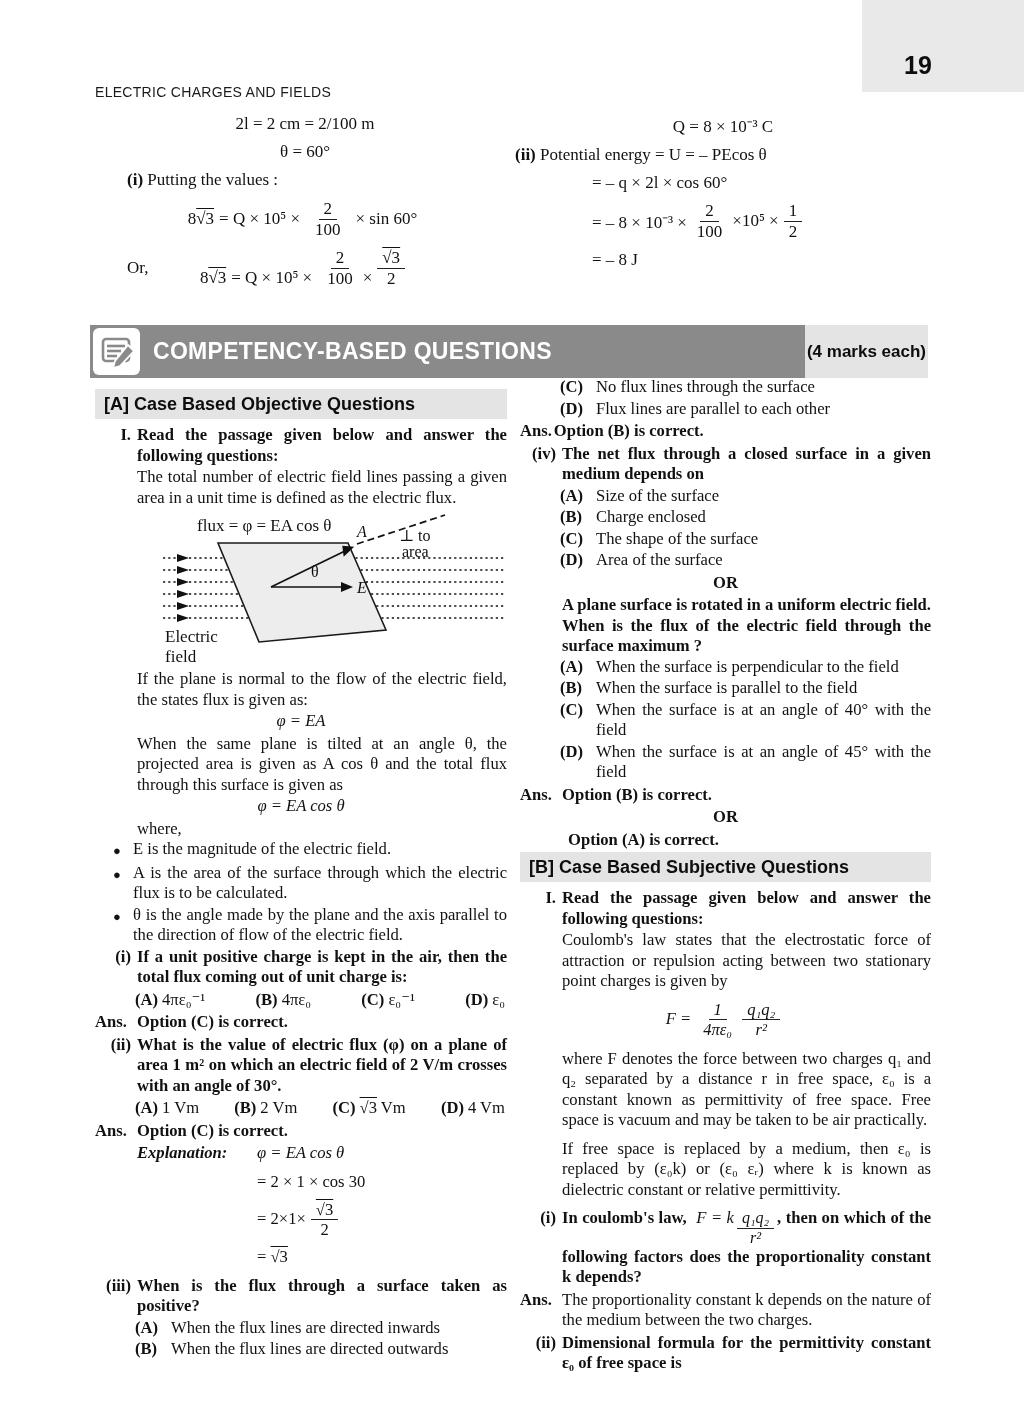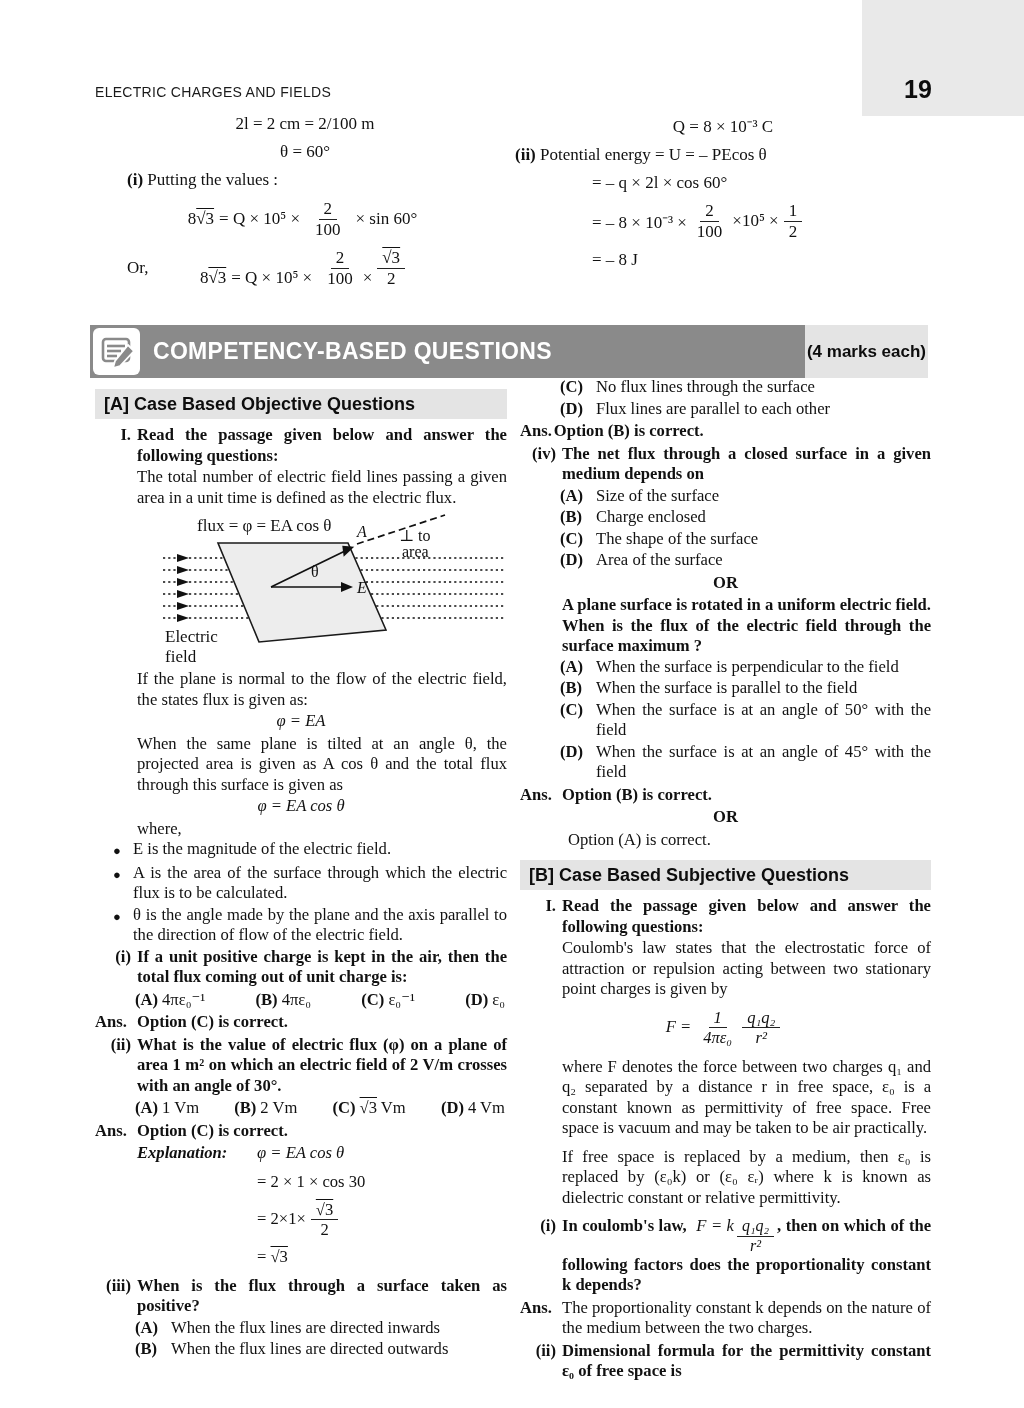--- a/index.html
+++ b/index.html
@@ -2,21 +2,21 @@
 <html><head>
 <meta charset="utf-8">
 <style>
   html,body{margin:0;padding:0;background:#fff;}
   .sheet{position:relative;width:1024px;height:1408px;background:#ffffff;overflow:hidden;
          font-family:"Liberation Serif","DejaVu Serif",serif;color:#111;}
   .b{font-weight:700;}
   .ital{font-style:italic;}
   .sq{text-decoration:overline;text-decoration-thickness:1px;}
   
-  .corner{position:absolute;top:0;right:0;width:162px;height:116px;background:#e9e9e9;}
+  .corner{position:absolute;top:0;right:0;width:162px;height:92px;background:#e9e9e9;}
   .pagenum{position:absolute;left:42px;bottom:12px;font-family:"Liberation Sans","DejaVu Sans",sans-serif;
            font-weight:700;font-size:25px;color:#0d0d0d;}
   .runhead{position:absolute;left:95px;top:84px;font-family:Liberation Sans, sans-serif;
            font-size:14px;letter-spacing:.3px;color:#1a1a1a;}
   
   .topmath{position:absolute;left:95px;top:114px;width:836px;display:flex;font-size:17px;}
   .tcol{position:relative;}
   .tleft{width:420px;}
   .tright{flex:1;font-family:Liberation Serif, serif;}
   .eqline{margin-bottom:8px;}
@@ -56,21 +56,21 @@
   .opt .ol{font-weight:700;margin-right:4px;}
   .optline{display:flex;margin-left:40px;margin-bottom:1px;}
   .optline .ol{flex:0 0 36px;font-weight:700;}
   .optline .ov{flex:1;text-align:justify;}
   .ansrow{display:flex;margin:2px 0;}
   .anslabel{flex:0 0 36px;margin-right:6px;font-weight:700;}
   .ansrow.tight .anslabel{flex:0 0 auto;margin-right:2px;}
   .ansbody{flex:1;font-weight:700;}
   .ansbody.normal{font-weight:400;text-align:justify;}
   .orline{text-align:center;font-weight:700;margin:2px 0;}
-  .solo-ans{margin-left:48px;font-weight:400;margin-bottom:10px;}
+  .solo-ans{margin-left:48px;font-weight:700;margin-bottom:2px;}
   .explrow{display:flex;margin-left:42px;margin-top:2px;}
   .expll{flex:0 0 120px;font-style:italic;font-weight:700;}
   .explden{flex:1;}
   .eline{margin-bottom:8px;}
   .efr{display:flex;align-items:center;}
   .fig{display:block;margin:5px 0 4px 66px;}
   .figtext{font-family:"Liberation Serif","DejaVu Serif",serif;font-size:16px;fill:#111;}
   .figbig{font-size:17px;}
   .frow{display:flex;align-items:center;justify-content:center;margin:8px 0 10px 0;}
   .frow .lhs{margin-right:2px;}
@@ -322,21 +322,21 @@
     <div class="optline">
         <span class="ol">(A)</span>
         <span class="ov">When the surface is perpendicular to the field</span>
       </div>
     <div class="optline">
         <span class="ol">(B)</span>
         <span class="ov">When the surface is parallel to the field</span>
       </div>
     <div class="optline">
         <span class="ol">(C)</span>
-        <span class="ov">When the surface is at an angle of 50° with the field</span>
+        <span class="ov">When the surface is at an angle of 40° with the field</span>
       </div>
     <div class="optline">
         <span class="ol">(D)</span>
         <span class="ov">When the surface is at an angle of 45° with the field</span>
       </div>
 
     <div class="ansrow">
       <span class="anslabel">Ans.</span>
       <span class="ansbody">Option (B) is correct.</span>
     </div>

